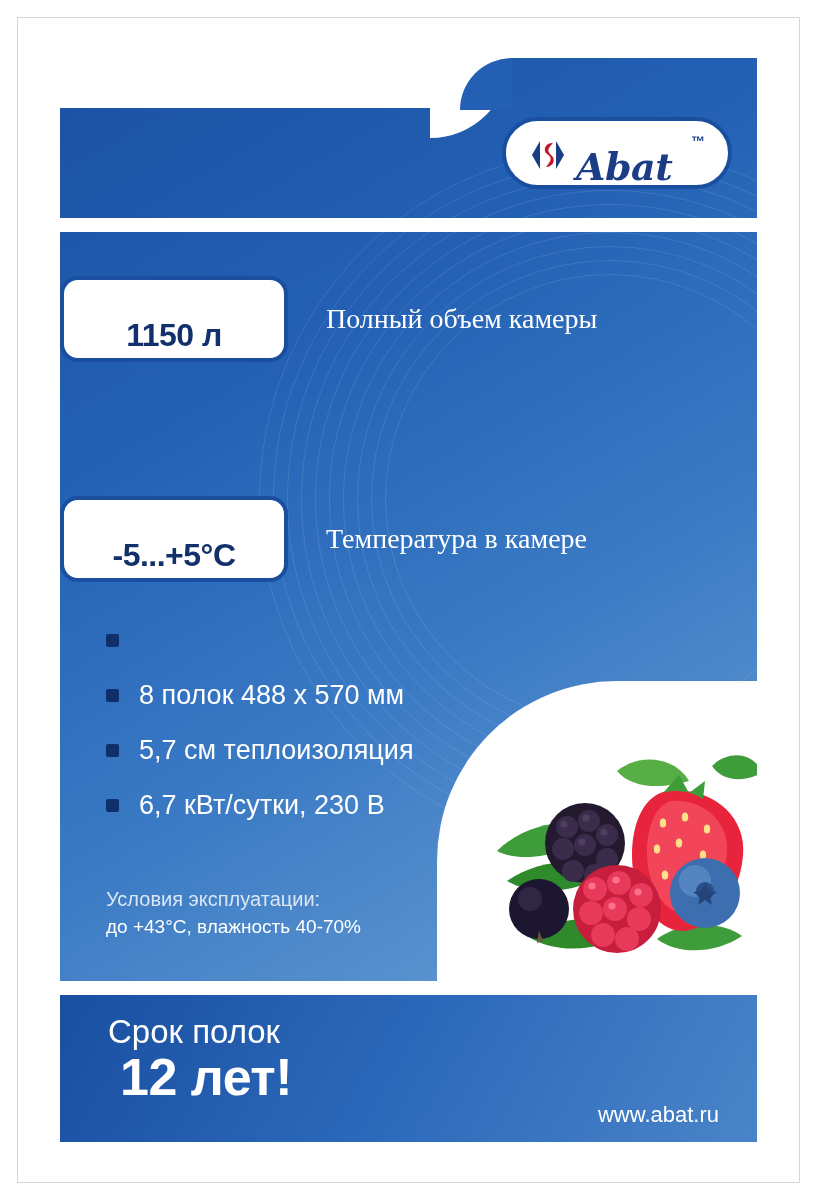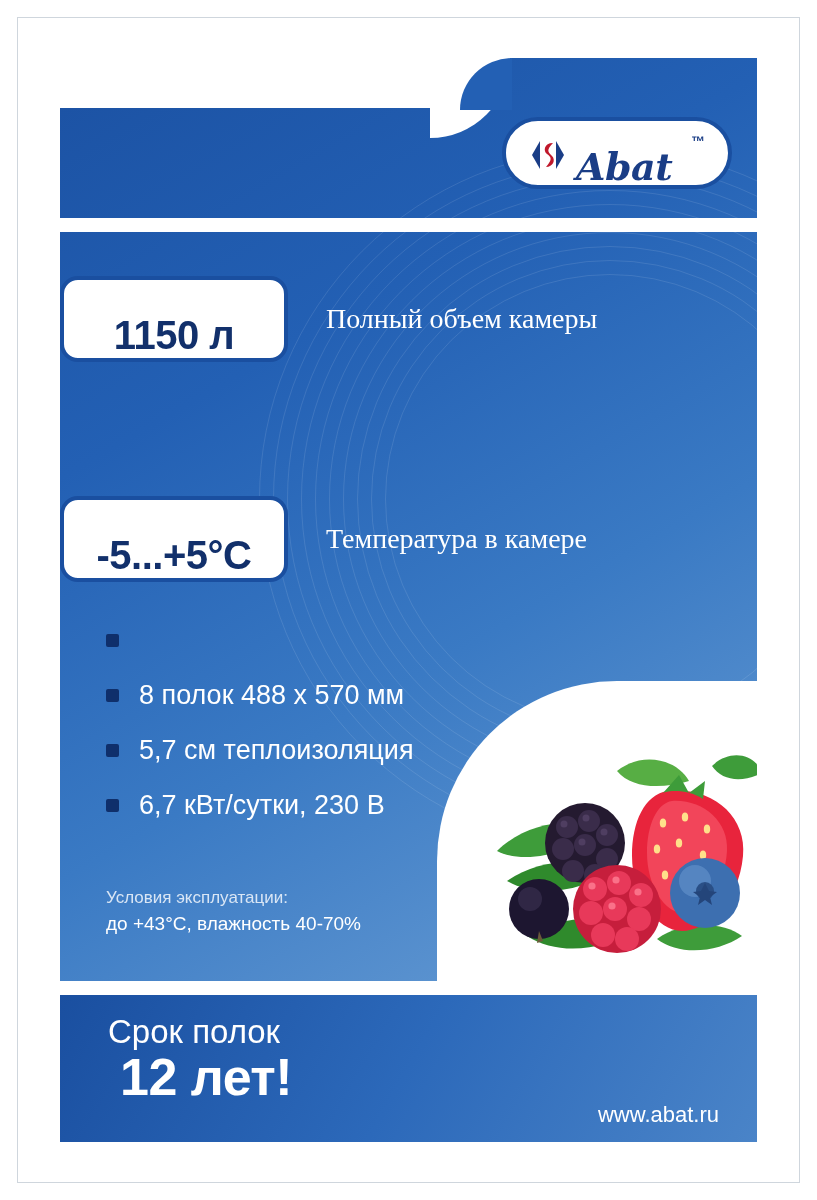--- a/index.html
+++ b/index.html
@@ -221,21 +221,21 @@
     height: 86px;
     background: #ffffff;
     border: 4px solid #1a4fa0;
     border-radius: 18px;
     box-sizing: border-box;
     display: flex;
     align-items: center;
     justify-content: center;
   }
   .spec-badge span {
-    font-size: 40px;
+    font-size: 32px;
     font-weight: bold;
     color: #12306b;
     letter-spacing: -0.5px;
     white-space: nowrap;
     margin-top: 33px;
   }
   .spec-label {
     position: absolute;
     left: 266px;
     top: 0;
@@ -277,21 +277,21 @@
   }
 
   
   .conditions {
     position: absolute;
     left: 88px;
     top: 870px;
     width: 420px;
   }
   .conditions .line1 {
-    font-size: 17px;
+    font-size: 20px;
     color: #d9e6f5;
     margin-bottom: 5px;
   }
   .conditions .line2 {
     font-size: 19px;
     color: #ffffff;
     font-weight: 500;
   }
 
   

